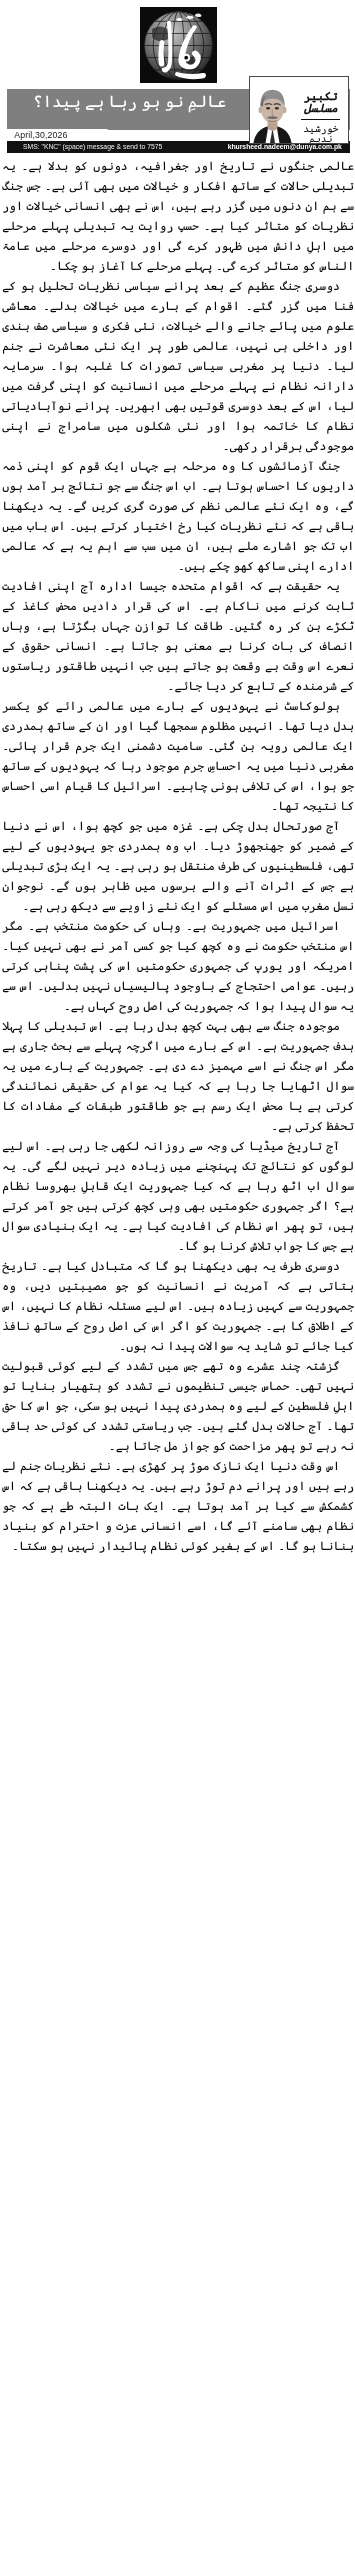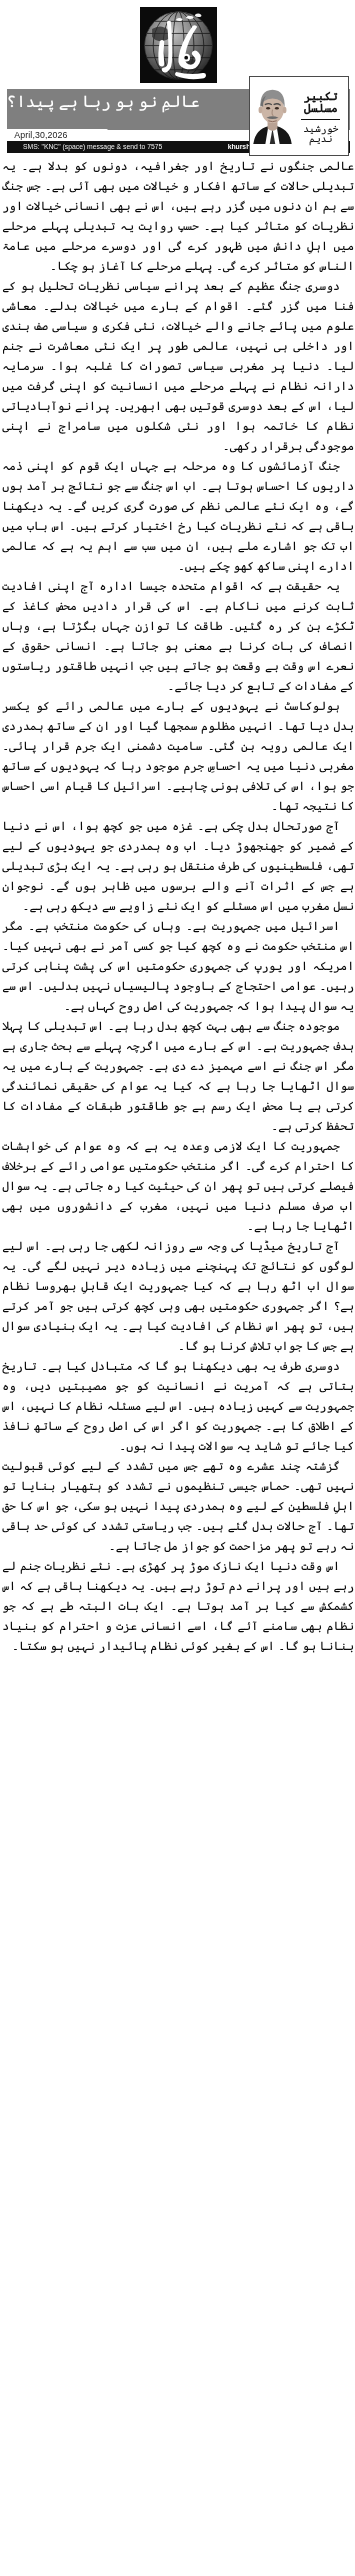--- a/index.html
+++ b/index.html
@@ -44,21 +44,21 @@
     width: 343px;
     height: 41px;
     background: #7f7f7f;
     overflow: hidden;
   }
   .headline-text {
     position: absolute;
     left: 0;
     right: 97px;
     top: 2.2px;
-    text-align: left;
+    text-align: center;
     color: #ffffff;
     font-family: "Liberation Serif", "DejaVu Serif", serif;
     font-size: 16.4px;
     line-height: 22px;
     font-weight: 400;
     direction: rtl;
     white-space: nowrap;
     letter-spacing: 0.3px;
   }
 
@@ -117,21 +117,21 @@
     white-space: nowrap;
     font-family: "Liberation Sans", sans-serif;
   }
 
   
   .author-box {
     position: absolute;
     right: 6.6px;
     top: 76px;
     width: 100px;
-    height: 80px;
+    height: 68px;
     background: #ffffff;
     border: 0.5px solid #4a4a4a;
     box-sizing: border-box;
     z-index: 5;
     overflow: hidden;
     display: flex;
     flex-direction: row;
   }
   .author-photo {
     width: 45px;
@@ -280,43 +280,42 @@
       <path d="M30 74 q11 -5 22 0 q-11 5 -22 0 z" fill="#6b6b6b"></path>
 
       <path d="M34 80 q7 3 14 0" stroke="#8a6a5c" stroke-width="1.8" fill="none" stroke-linecap="round"></path>
 
       <ellipse cx="19" cy="60" rx="3.4" ry="6" fill="#c2ab9c"></ellipse>
       <ellipse cx="63" cy="60" rx="3.4" ry="6" fill="#c2ab9c"></ellipse>
     </svg>
   </div>
   <div class="author-meta">
     <div class="column-title">تکبیر</div>
-    <div class="column-title" style="margin-top:-2.2px;">مسلسل</div>
+    <div class="column-title" style="margin-top:-2.2px;font-style:italic;">مسلسل</div>
     <div class="meta-rule"></div>
     <div class="author-name">خورشید ندیم</div>
   </div>
 </div>
 
 <div class="date-strip">
   <div class="date-text">April,30,2026</div>
 </div>
 
 <div class="sms-bar">
   <div class="sms-text">SMS: "KNC" (space) message &amp; send to 7575</div>
   <div class="email-text">khursheed.nadeem@dunya.com.pk</div>
 </div>
 
 <div class="article-body">
     <p>عالمی جنگوں نے تاریخ اور جغرافیہ، دونوں کو بدلا ہے۔ یہ تبدیلی حالات کے ساتھ افکار و خیالات میں بھی آئی ہے۔ جس جنگ سے ہم ان دنوں میں گزر رہے ہیں، اس نے بھی انسانی خیالات اور نظریات کو متاثر کیا ہے۔ حسبِ روایت یہ تبدیلی پہلے مرحلے میں اہلِ دانش میں ظہور کرے گی اور دوسرے مرحلے میں عامۃ الناس کو متاثر کرے گی۔ پہلے مرحلے کا آغاز ہو چکا۔</p>
     <p>دوسری جنگ عظیم کے بعد پرانے سیاسی نظریات تحلیل ہو کے فنا میں گزر گئے۔ اقوام کے بارے میں خیالات بدلے۔ معاشی علوم میں پائے جانے والے خیالات، نئی فکری و سیاسی صف بندی اور داخلی ہی نہیں، عالمی طور پر ایک نئی معاشرت نے جنم لیا۔ دنیا پر مغربی سیاسی تصورات کا غلبہ ہوا۔ سرمایہ دارانہ نظام نے پہلے مرحلے میں انسانیت کو اپنی گرفت میں لیا، اس کے بعد دوسری قوتیں بھی ابھریں۔ پرانے نوآبادیاتی نظام کا خاتمہ ہوا اور نئی شکلوں میں سامراج نے اپنی موجودگی برقرار رکھی۔</p>
     <p>جنگ آزمائشوں کا وہ مرحلہ ہے جہاں ایک قوم کو اپنی ذمہ داریوں کا احساس ہوتا ہے۔ اب اس جنگ سے جو نتائج بر آمد ہوں گے، وہ ایک نئے عالمی نظم کی صورت گری کریں گے۔ یہ دیکھنا باقی ہے کہ نئے نظریات کیا رخ اختیار کرتے ہیں۔ اس باب میں اب تک جو اشارے ملے ہیں، ان میں سب سے اہم یہ ہے کہ عالمی ادارے اپنی ساکھ کھو چکے ہیں۔</p>
-    <p>یہ حقیقت ہے کہ اقوام متحدہ جیسا ادارہ آج اپنی افادیت ثابت کرنے میں ناکام ہے۔ اس کی قرار دادیں محض کاغذ کے ٹکڑے بن کر رہ گئیں۔ طاقت کا توازن جہاں بگڑتا ہے، وہاں انصاف کی بات کرنا بے معنی ہو جاتا ہے۔ انسانی حقوق کے نعرے اس وقت بے وقعت ہو جاتے ہیں جب انہیں طاقتور ریاستوں کے مفادات کے تابع کر دیا جائے۔</p>
+    <p>یہ حقیقت ہے کہ اقوام متحدہ جیسا ادارہ آج اپنی افادیت ثابت کرنے میں ناکام ہے۔ اس کی قرار دادیں محض کاغذ کے ٹکڑے بن کر رہ گئیں۔ طاقت کا توازن جہاں بگڑتا ہے، وہاں انصاف کی بات کرنا بے معنی ہو جاتا ہے۔ انسانی حقوق کے نعرے اس وقت بے وقعت ہو جاتے ہیں جب انہیں طاقتور ریاستوں کے شرمندہ کے تابع کر دیا جائے۔</p>
     <p>ہولوکاسٹ نے یہودیوں کے بارے میں عالمی رائے کو یکسر بدل دیا تھا۔ انہیں مظلوم سمجھا گیا اور ان کے ساتھ ہمدردی ایک عالمی رویہ بن گئی۔ سامیت دشمنی ایک جرم قرار پائی۔ مغربی دنیا میں یہ احساسِ جرم موجود رہا کہ یہودیوں کے ساتھ جو ہوا، اس کی تلافی ہونی چاہیے۔ اسرائیل کا قیام اسی احساس کا نتیجہ تھا۔</p>
     <p>آج صورتحال بدل چکی ہے۔ غزہ میں جو کچھ ہوا، اس نے دنیا کے ضمیر کو جھنجھوڑ دیا۔ اب وہ ہمدردی جو یہودیوں کے لیے تھی، فلسطینیوں کی طرف منتقل ہو رہی ہے۔ یہ ایک بڑی تبدیلی ہے جس کے اثرات آنے والے برسوں میں ظاہر ہوں گے۔ نوجوان نسل مغرب میں اس مسئلے کو ایک نئے زاویے سے دیکھ رہی ہے۔</p>
     <p>اسرائیل میں جمہوریت ہے۔ وہاں کی حکومت منتخب ہے۔ مگر اس منتخب حکومت نے وہ کچھ کیا جو کسی آمر نے بھی نہیں کیا۔ امریکہ اور یورپ کی جمہوری حکومتیں اس کی پشت پناہی کرتی رہیں۔ عوامی احتجاج کے باوجود پالیسیاں نہیں بدلیں۔ اس سے یہ سوال پیدا ہوا کہ جمہوریت کی اصل روح کہاں ہے۔</p>
     <p>موجودہ جنگ سے بھی بہت کچھ بدل رہا ہے۔ اس تبدیلی کا پہلا ہدف جمہوریت ہے۔ اس کے بارے میں اگرچہ پہلے سے بحث جاری ہے مگر اس جنگ نے اسے مہمیز دے دی ہے۔ جمہوریت کے بارے میں یہ سوال اٹھایا جا رہا ہے کہ کیا یہ عوام کی حقیقی نمائندگی کرتی ہے یا محض ایک رسم ہے جو طاقتور طبقات کے مفادات کا تحفظ کرتی ہے۔</p>
-    <p>جمہوریت کا ایک لازمی وعدہ یہ ہے کہ وہ عوام کی خواہشات کا احترام کرے گی۔ اگر منتخب حکومتیں عوامی رائے کے برخلاف فیصلے کرتی ہیں تو پھر ان کی حیثیت کیا رہ جاتی ہے۔ یہ سوال اب صرف مسلم دنیا میں نہیں، مغرب کے دانشوروں میں بھی اٹھایا جا رہا ہے۔</p>
     <p>آج تاریخ میڈیا کی وجہ سے روزانہ لکھی جا رہی ہے۔ اس لیے لوگوں کو نتائج تک پہنچنے میں زیادہ دیر نہیں لگے گی۔ یہ سوال اب اٹھ رہا ہے کہ کیا جمہوریت ایک قابلِ بھروسا نظام ہے؟ اگر جمہوری حکومتیں بھی وہی کچھ کرتی ہیں جو آمر کرتے ہیں، تو پھر اس نظام کی افادیت کیا ہے۔ یہ ایک بنیادی سوال ہے جس کا جواب تلاش کرنا ہو گا۔</p>
     <p>دوسری طرف یہ بھی دیکھنا ہو گا کہ متبادل کیا ہے۔ تاریخ بتاتی ہے کہ آمریت نے انسانیت کو جو مصیبتیں دیں، وہ جمہوریت سے کہیں زیادہ ہیں۔ اس لیے مسئلہ نظام کا نہیں، اس کے اطلاق کا ہے۔ جمہوریت کو اگر اس کی اصل روح کے ساتھ نافذ کیا جائے تو شاید یہ سوالات پیدا نہ ہوں۔</p>
     <p>گزشتہ چند عشرے وہ تھے جس میں تشدد کے لیے کوئی قبولیت نہیں تھی۔ حماس جیسی تنظیموں نے تشدد کو ہتھیار بنایا تو اہلِ فلسطین کے لیے وہ ہمدردی پیدا نہیں ہو سکی، جو اس کا حق تھا۔ آج حالات بدل گئے ہیں۔ جب ریاستی تشدد کی کوئی حد باقی نہ رہے تو پھر مزاحمت کو جواز مل جاتا ہے۔</p>
     <p>اس وقت دنیا ایک نازک موڑ پر کھڑی ہے۔ نئے نظریات جنم لے رہے ہیں اور پرانے دم توڑ رہے ہیں۔ یہ دیکھنا باقی ہے کہ اس کشمکش سے کیا بر آمد ہوتا ہے۔ ایک بات البتہ طے ہے کہ جو نظام بھی سامنے آئے گا، اسے انسانی عزت و احترام کو بنیاد بنانا ہو گا۔ اس کے بغیر کوئی نظام پائیدار نہیں ہو سکتا۔</p>
   </div>
 
 
 </body></html>

